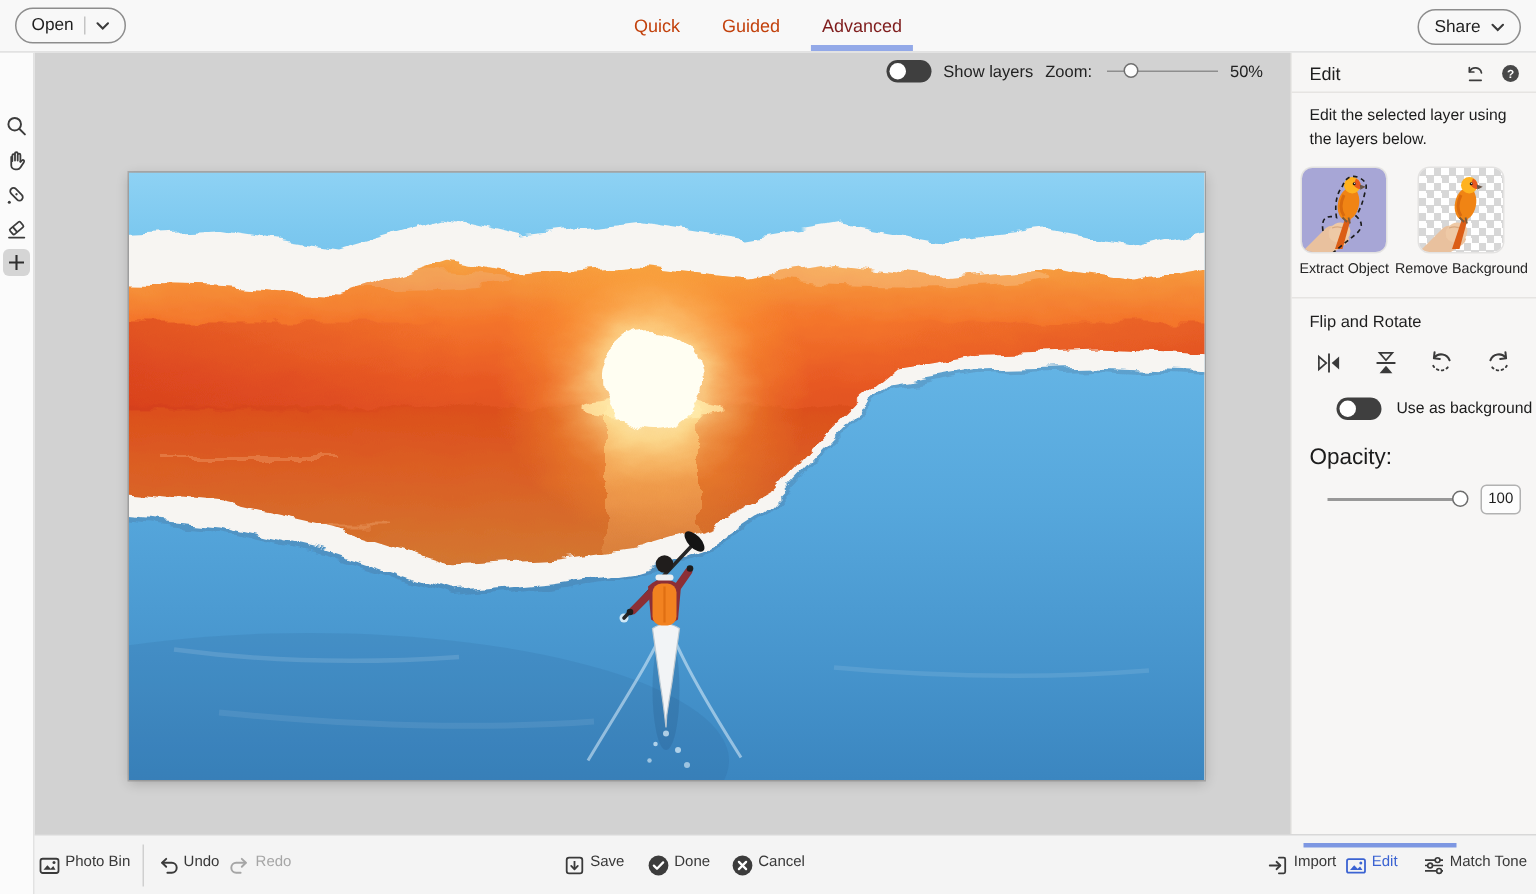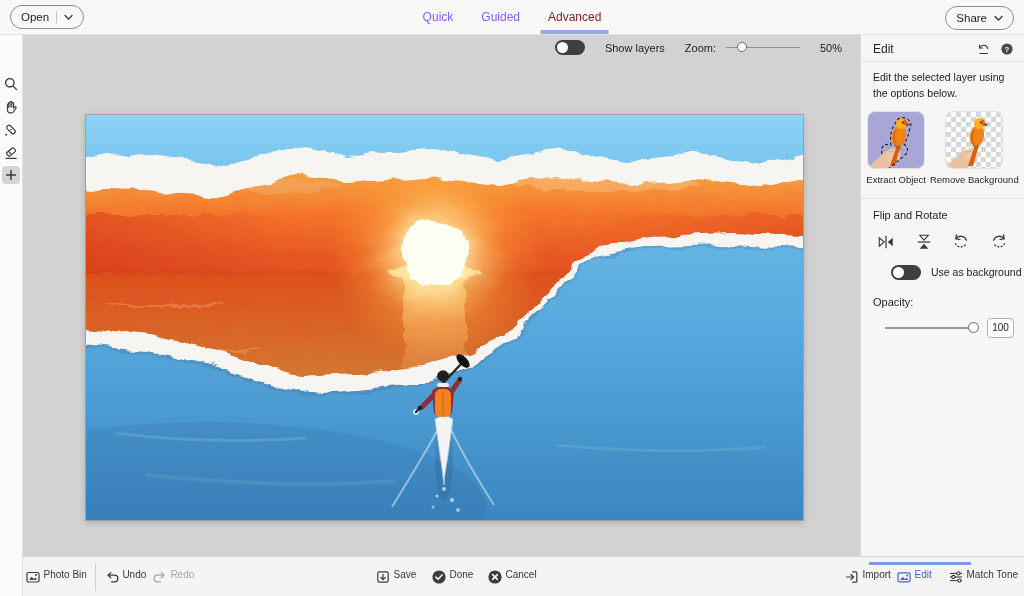--- a/index.html
+++ b/index.html
@@ -6,35 +6,35 @@
   #app{position:relative;width:1024px;height:596px;background:#d2d2d2;font-family:"Liberation Sans",sans-serif;overflow:hidden;-webkit-font-smoothing:antialiased;}
   svg{display:block}
 
   
   .topbar{position:absolute;top:0;left:0;right:0;height:35px;background:#f8f8f8;border-bottom:1px solid #e2e2e2;display:flex;align-items:center;z-index:6;box-sizing:border-box}
   .pill{display:flex;align-items:center;gap:7px;border:1.5px solid #8d8d8d;border-radius:12px;height:22px;padding:0 10px;font-size:11.5px;color:#1f1f1f;background:transparent;cursor:pointer}
   .pill .sep{width:1px;height:12px;background:#c4c4c4}
   .open-btn{margin-left:10px}
   .share-btn{position:absolute;right:10px;top:6px}
   .tabs{position:absolute;left:50%;top:0;transform:translateX(-50%);height:100%;display:flex;align-items:center;gap:28px}
-  .tab{position:relative;height:100%;display:flex;align-items:center;font-size:12px;color:#8b5cf6;cursor:pointer}
+  .tab{position:relative;height:100%;display:flex;align-items:center;font-size:12px;color:#c2410c;cursor:pointer}
   .tab.active{color:#7f1d1d}
   .tab.active .tab-underline{position:absolute;bottom:0;left:-7px;right:-7px;height:4px;background:#93a9e8}
 
   
   .left-toolbar{position:absolute;top:35px;left:0;width:22px;bottom:0;background:#fbfbfb;border-right:1px solid #e2e2e2;z-index:5}
   .tool{position:absolute;left:3px;width:16px;height:16px;color:#3c3c3c;cursor:pointer}
   .tool-active{position:absolute;left:2px;width:18px;height:18px;background:#d5d5d5;border-radius:4px;display:flex;align-items:center;justify-content:center;color:#2e2e2e;cursor:pointer}
 
   
   .canvas-area{position:absolute;left:23px;top:35px;right:164px;bottom:40px;background:#d2d2d2}
   .canvas-controls{position:absolute;top:5px;right:10px;display:flex;align-items:center;font-size:11px;color:#222}
   .toggle{position:relative;width:30px;height:15px;border-radius:8px;background:#3f3f3f;cursor:pointer;flex:0 0 auto}
   .toggle::after{content:'';position:absolute;top:2px;left:2px;width:11px;height:11px;border-radius:50%;background:#fff}
-  .canvas-controls .lbl{margin-left:20px}
+  .canvas-controls .lbl{margin-left:8px}
   .zoom-lbl{margin-left:22px}
   .zoom-track{position:relative;width:74px;height:1.5px;background:#8e8e8e;margin-left:10px;cursor:pointer}
   .zoom-knob{position:absolute;left:11px;top:-4.7px;width:10px;height:10px;border-radius:50%;background:#fdfdfd;border:1px solid #6f6f6f;box-sizing:border-box;cursor:pointer}
   .zoom-val{margin-left:14px;width:30px}
   .photo{position:absolute;left:63px;top:80px;width:717px;height:405px;box-shadow:0 0 0 1px rgba(110,110,110,.4),0 2px 8px rgba(0,0,0,.2)}
 
   
   .right-panel{position:absolute;top:35px;right:0;width:164px;bottom:40px;background:#f7f6f5;border-left:1px solid #dddcda;box-sizing:border-box;color:#222}
   .panel-header{display:flex;align-items:center;height:24px;padding:2px 10px 0 12px;border-bottom:1px solid #e6e4e2}
   .panel-title{font-size:12px;color:#1f1f1f;flex:1}
@@ -44,21 +44,21 @@
   .thumb-col{display:flex;flex-direction:column;align-items:center;gap:6px;cursor:pointer}
   .thumb{width:56px;height:56px;border-radius:7px;overflow:hidden;box-shadow:0 0 0 1px rgba(0,0,0,.08)}
   .checker{background:repeating-conic-gradient(#ffffff 0% 25%, #d7d7d7 0% 50%);background-size:10px 10px}
   .lavender{background:#a7a6d6}
   .thumb-label{font-size:9.5px;color:#262626;white-space:nowrap}
   .panel-div{height:1px;background:#e6e4e2;margin-top:13px}
   .section-label{font-size:11px;color:#1e1e1e;padding:10px 8px 0 12px}
   .fr-icons{display:flex;justify-content:space-between;padding:12px 16px 0 16px;color:#3a3a3a}
   .fr-icons .ibtn{width:18px;height:18px;cursor:pointer}
   .toggle-row{display:flex;align-items:center;gap:10px;padding:14px 0 0 30px;font-size:10.5px;color:#1c1c1c}
-  .opacity-label{font-size:11px;color:#1c1c1c;padding:16px 12px 0 12px}
+  .opacity-label{font-size:15px;color:#1c1c1c;padding:16px 12px 0 12px}
   .opacity-row{display:flex;align-items:center;padding:10px 10px 0 24px}
   .op-track{position:relative;flex:1;height:2px;background:#989898;cursor:pointer}
   .op-knob{position:absolute;right:-2px;top:-5px;width:11px;height:11px;border-radius:50%;background:#fff;border:1.5px solid #6d6d6d;box-sizing:border-box;cursor:pointer}
   .op-box{margin-left:10px;width:25px;height:18px;border:1px solid #b2b2b2;border-radius:4px;background:#fdfdfd;font-size:10px;color:#1d1d1d;display:flex;align-items:center;justify-content:center}
 
   
   .bottom-bar{position:absolute;left:23px;right:0;bottom:0;height:40px;background:#f4f4f4;border-top:1px solid #d8d8d8;display:flex;align-items:center;box-sizing:border-box;z-index:6}
   .bitem{display:flex;flex-direction:row;gap:2.5px;font-size:10px;color:#383838;min-width:48px;cursor:pointer;position:relative}
   .bitem .bic{width:16px;height:16px;color:#3a3a3a}
   .bitem.disabled{color:#a6a6a6}.bitem.disabled .bic{color:#a6a6a6}
@@ -252,21 +252,21 @@
           <path d="M3.8 3.2v3.2H7" fill="none" stroke="currentColor" stroke-width="1.2" stroke-linecap="round" stroke-linejoin="round"></path>
           <line x1="4" y1="12.3" x2="12.2" y2="12.3" stroke="currentColor" stroke-width="1.2" stroke-linecap="round"></line>
         </svg>
         <svg width="14" height="14" viewBox="0 0 16 16">
           <circle cx="8" cy="8" r="6.4" fill="#484848"></circle>
           <text x="8" y="11.2" font-size="9" fill="#fff" text-anchor="middle" font-family="Liberation Sans, sans-serif" font-weight="bold">?</text>
         </svg>
       </div>
     </div>
 
-    <div class="panel-desc">Edit the selected layer using the options below.</div>
+    <div class="panel-desc">Edit the selected layer using the layers below.</div>
 
     <div class="thumb-row">
       <div class="thumb-col">
         <div class="thumb lavender">
           <svg width="56" height="56" viewBox="0 0 56 56">
             <use href="#birdart"></use>
             <path d="M14 42 Q12 30 23 33 Q21 20 27 12 Q30 4 37 6 Q45 9 42 16 Q40 26 36 32 Q43 38 36 44 L20 57 L6 57" fill="none" stroke="#1c1c1c" stroke-width="1.1" stroke-dasharray="3 2.4"></path>
           </svg>
         </div>
         <span class="thumb-label">Extract Object</span>

